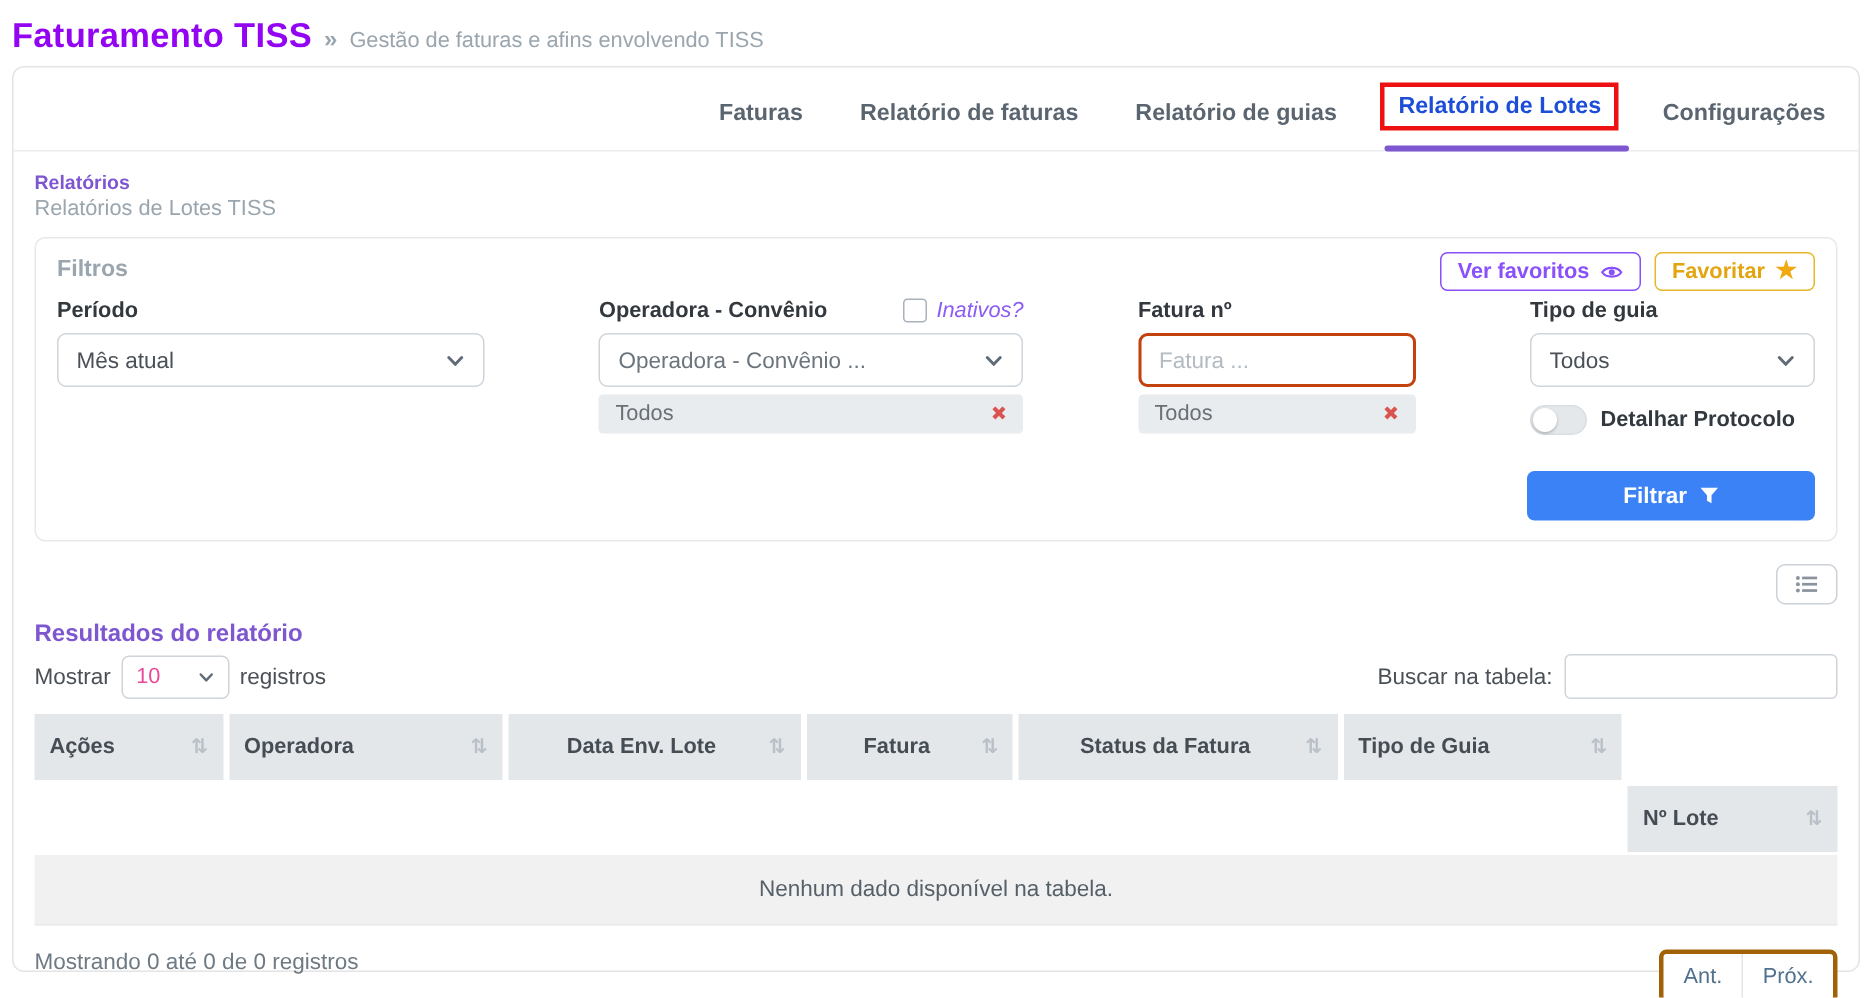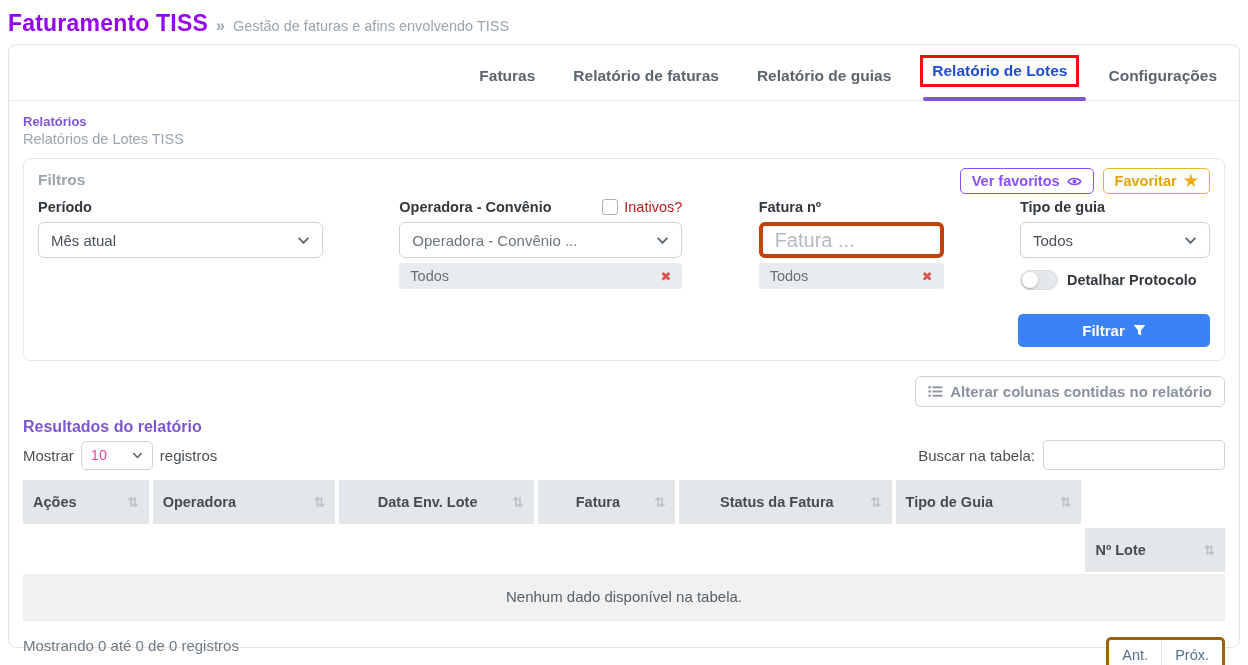--- a/index.html
+++ b/index.html
@@ -40,28 +40,28 @@
                  font-weight:700; font-size:14.5px; background:#fff; cursor:pointer; }
   .btn-ver { color:#8950fc; border:1px solid #8950fc; }
   .btn-fav { color:#e3a50f; border:1px solid #e8b62a; }
   .star-glyph { color:#f0a912; font-size:16px; line-height:1; }
 
   .filter-row { display:flex; justify-content:space-between; margin-top:5px; }
   .fcol-periodo { width:285px; } .fcol-operadora { width:283px; }
   .fcol-fatura { width:185px; }  .fcol-tipo { width:190px; }
   .flabel { font-weight:700; font-size:14.5px; color:#32383e; margin-bottom:7px; }
   .label-row { display:flex; justify-content:space-between; align-items:center; margin-bottom:7px; }
-  .checkbox-wrap { display:flex; gap:6px; align-items:center; color:#b91c1c; font-size:14.5px; font-weight:400; cursor:pointer; }
+  .checkbox-wrap { display:flex; gap:6px; align-items:center; color:#8b5cf6; font-size:14.5px; font-weight:400; cursor:pointer;font-style:italic; }
   .checkbox { width:16px; height:16px; border:1px solid #a9b2ba; border-radius:3px; background:#fff; }
 
   .select { height:36px; border:1px solid #ced4da; border-radius:6px; display:flex; align-items:center;
             justify-content:space-between; padding:0 12px; font-size:15px; color:#495057; background:#fff; cursor:pointer; }
   .select.ghost { color:#6c757d; }
-  .text-input { height:36px; width:100%; border:4px solid #c2410c; border-radius:6px; padding:0 12px;
-                font-size:20px; color:#495057; font-family:inherit; outline:none; }
+  .text-input { height:36px; width:100%; border:2px solid #c2410c; border-radius:6px; padding:0 12px;
+                font-size:15px; color:#495057; font-family:inherit; outline:none; }
   .text-input::placeholder { color:#b3bac1; }
 
   .chip { margin-top:5px; background:#e9ecef; border-radius:3px; padding:5px 11px; display:flex;
           justify-content:space-between; align-items:center; color:#697076; font-size:14.5px; }
   .chip-x { color:#d9534f; font-size:13px; font-weight:700; cursor:pointer; font-family:"DejaVu Sans", sans-serif; }
 
   .toggle-row { margin-top:12px; display:flex; align-items:center; gap:9px; }
   .toggle { width:38px; height:20px; border-radius:10px; background:#e4e8eb; border:1px solid #d9dee2; position:relative; cursor:pointer; }
   .knob { width:16px; height:16px; background:#fff; border-radius:50%; position:absolute; left:1px; top:1px;
           box-shadow:0 1px 2px rgba(0,0,0,.25); }
@@ -231,21 +231,20 @@
   <div class="alterar-row">
     <button class="btn-alterar">
       <svg width="15" height="13" viewBox="0 0 15 13">
         <circle cx="1.6" cy="2.3" r="1.3" fill="#8a939e"></circle>
           <rect x="4.4" y="1.4" width="10" height="1.8" fill="#8a939e"></rect>
         <circle cx="1.6" cy="6.5" r="1.3" fill="#8a939e"></circle>
           <rect x="4.4" y="5.6" width="10" height="1.8" fill="#8a939e"></rect>
         <circle cx="1.6" cy="10.7" r="1.3" fill="#8a939e"></circle>
           <rect x="4.4" y="9.8" width="10" height="1.8" fill="#8a939e"></rect>
       </svg>
-      <span>Alterar colunas contidas no relatório</span>
     </button>
   </div>
 
   <div class="results-title">Resultados do relatório</div>
 
   <div class="results-bar">
     <div class="mostrar">
       <span>Mostrar</span>
       <span class="select-small">
         <span>10</span>

